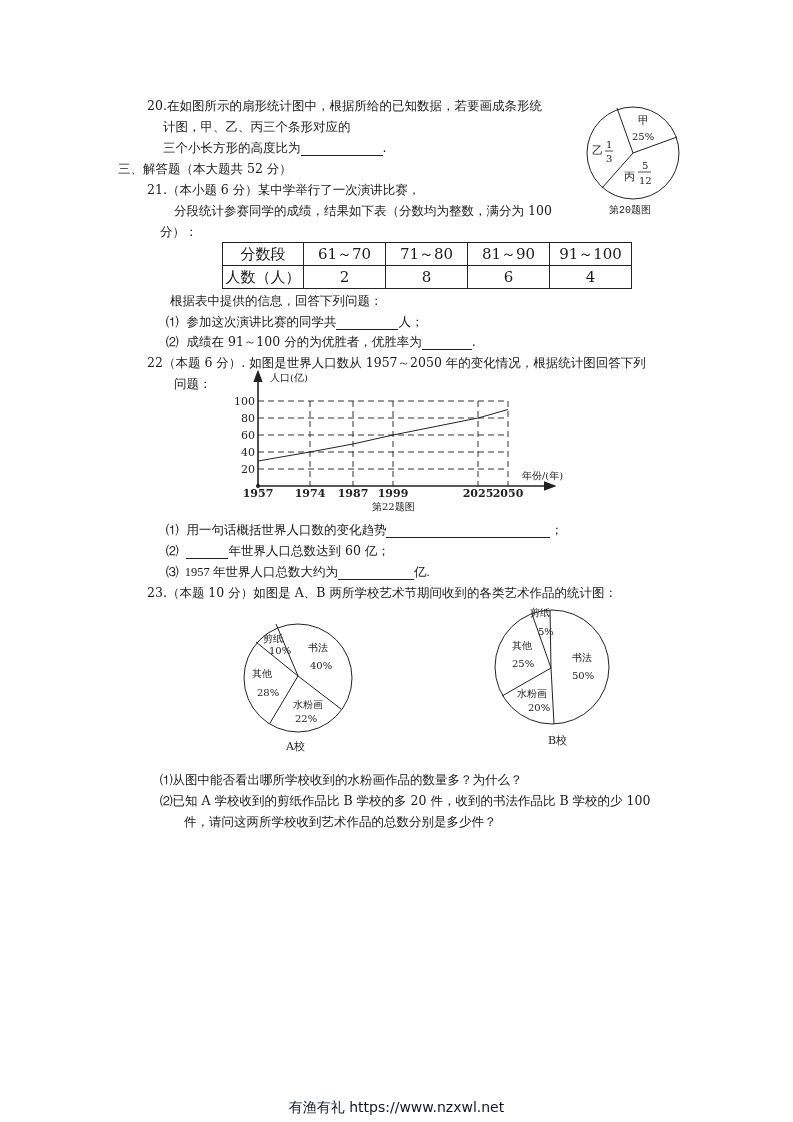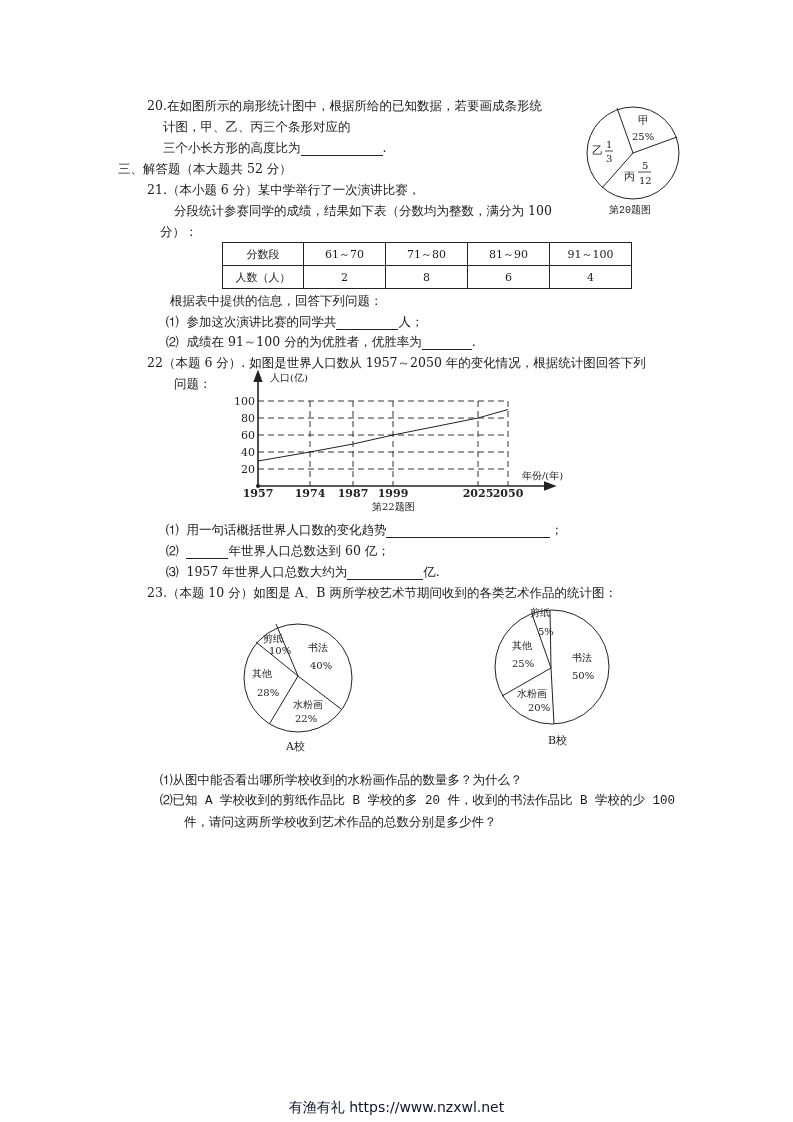--- a/index.html
+++ b/index.html
@@ -1,20 +1,20 @@
 <!DOCTYPE html>
 <html><head>
 <meta charset="utf-8">
 <style>
   html, body { margin:0; padding:0; background:#ffffff; }
   body { width:793px; height:1122px; position:relative; overflow:hidden;
          font-family:"DejaVu Serif","Liberation Serif",serif; color:#1a1a1a; }
   .t { position:absolute; font-size:12.5px; line-height:16px; white-space:nowrap; }
   .blank { display:inline-block; border-bottom:1px solid #222; height:13px; vertical-align:bottom; }
-  table.scores { position:absolute; left:222px; top:242px; border-collapse:collapse; font-size:11px; }
+  table.scores { position:absolute; left:222px; top:242px; border-collapse:collapse; font-size:15px; }
   table.scores td { border:1px solid #222; height:22px; text-align:center; padding:0; }
   svg { position:absolute; overflow:visible; }
   svg text { font-family:"DejaVu Serif","Liberation Serif",serif; fill:#222; }
   .footer { position:absolute; left:0; width:793px; top:1071px; text-align:center;
             font-family:"DejaVu Sans","Liberation Sans",sans-serif; font-size:14px; color:#0f172a;margin-top:28px; }
 </style>
 </head>
 <body>
 
 <div class="t" style="left:147px;top:98px;">20.在如图所示的扇形统计图中，根据所给的已知数据，若要画成条形统</div>
@@ -124,21 +124,21 @@
   <text x="302" y="109" font-size="10">年份/(年)</text>
 </svg>
 <div class="t" style="left:361px;top:499px;font-size:10px;margin-left:11px;">第22题图</div>
 
 <div class="t" style="left:166px;top:522px;">
   <span>⑴</span>&nbsp;&nbsp;<span>用一句话概括世界人口数的变化趋势</span><span class="blank" style="width:164px"></span><span>；</span>
 </div>
 <div class="t" style="left:166px;top:543px;">
   <span>⑵</span>&nbsp;&nbsp;<span class="blank" style="width:42px"></span><span>年世界人口总数达到 60 亿；</span>
 </div>
-<div class="t" style="left:166px;top:564px;">
+<div class="t" style="left:166px;top:564px;font-family:Liberation Serif, serif;">
   <span>⑶</span>&nbsp;&nbsp;<span>1957 年世界人口总数大约为</span><span class="blank" style="width:76px"></span><span>亿.</span>
 </div>
 
 <div class="t" style="left:147px;top:585px;">23.（本题 10 分）如图是 A、B 两所学校艺术节期间收到的各类艺术作品的统计图：</div>
 
 <svg style="left:230px;top:610px;" width="140" height="150">
   <circle cx="68" cy="68" r="54" fill="none" stroke="#222" stroke-width="1"></circle>
   <line x1="68" y1="66" x2="46" y2="14" stroke="#222" stroke-width="1"></line>
   <line x1="68" y1="66" x2="26" y2="32" stroke="#222" stroke-width="1"></line>
   <line x1="68" y1="66" x2="111" y2="99" stroke="#222" stroke-width="1"></line>
@@ -169,16 +169,16 @@
     <text x="32" y="67">25%</text>
     <text x="92" y="61">书法</text>
     <text x="92" y="79">50%</text>
     <text x="37" y="97">水粉画</text>
     <text x="48" y="111">20%</text>
   </g>
   <text x="68" y="144" font-size="11">B校</text>
 </svg>
 
 <div class="t" style="left:160px;top:772px;">⑴从图中能否看出哪所学校收到的水粉画作品的数量多？为什么？</div>
-<div class="t" style="left:160px;top:793px;font-family:Liberation Mono, monospace;">⑵已知 A 学校收到的剪纸作品比 B 学校的多 20 件，收到的书法作品比 B 学校的少 100</div>
+<div class="t" style="left:160px;top:793px;">⑵已知 A 学校收到的剪纸作品比 B 学校的多 20 件，收到的书法作品比 B 学校的少 100</div>
 <div class="t" style="left:184px;top:814px;">件，请问这两所学校收到艺术作品的总数分别是多少件？</div>
 
 <div class="footer">有渔有礼 https://www.nzxwl.net</div>
 
 </body></html>

